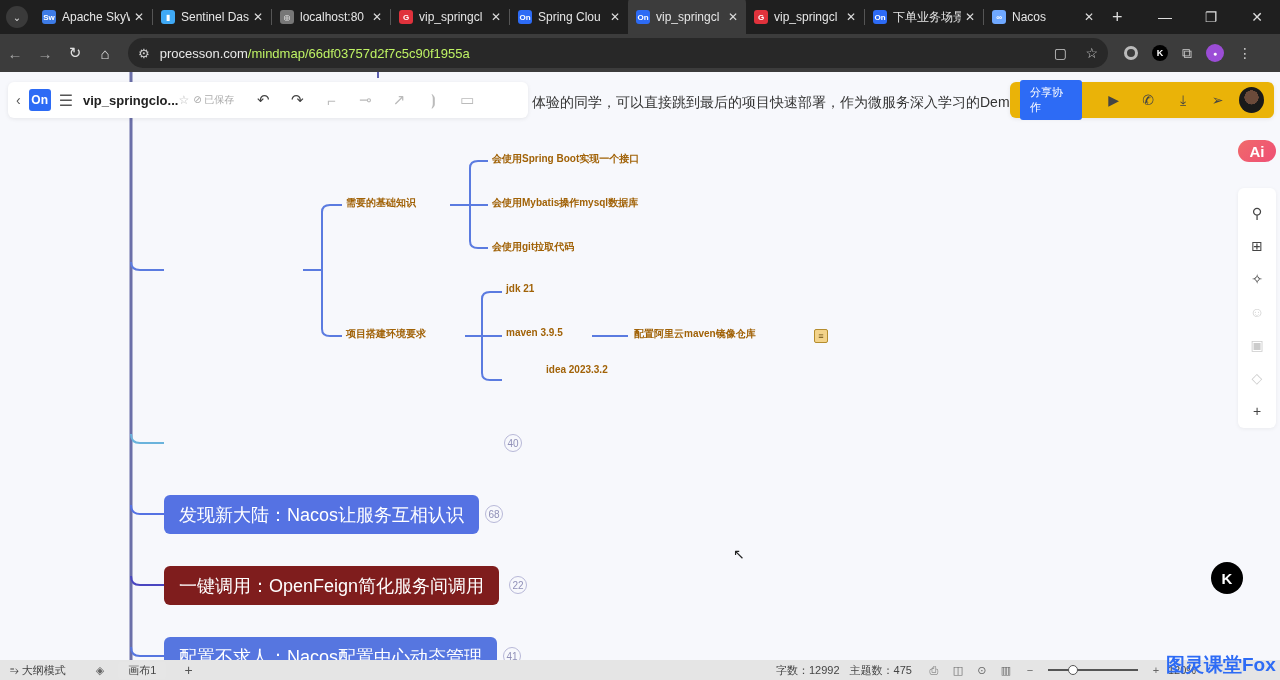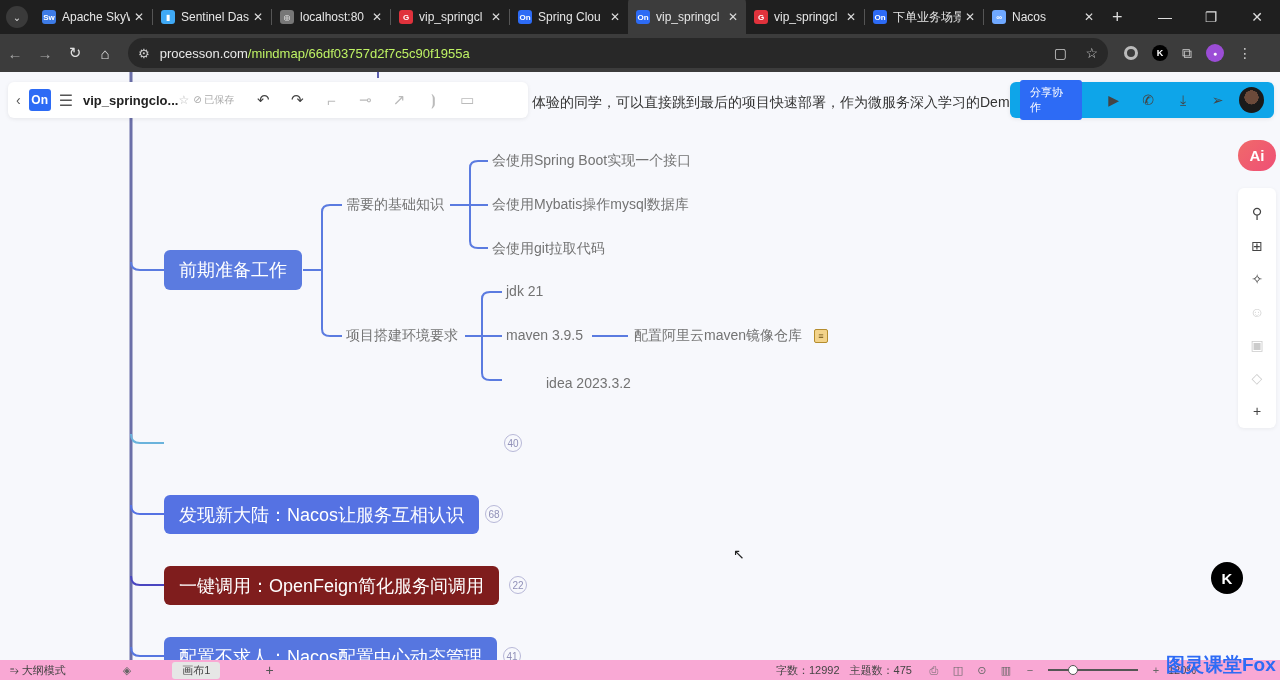--- a/index.html
+++ b/index.html
@@ -42,35 +42,35 @@
   .toolbar-left .logo { width: 22px; height: 22px; background: #2d6bf5; color: #fff; border-radius: 3px; font-size: 12px; font-weight: bold; display: flex; align-items: center; justify-content: center; margin-right: 8px; }
   .toolbar-left .menu { color: #555; font-size: 16px; margin-right: 10px; }
   .toolbar-left .doc-title { font-size: 13px; font-weight: bold; color: #222; }
   .toolbar-left .star { color: #bbb; font-size: 12px; margin-right: 4px; }
   .toolbar-left .saved { color: #aaa; font-size: 10px; margin-right: 12px; }
   .toolbar-left .tb { color: #444; font-size: 15px; width: 34px; text-align: center; }
   .toolbar-left .tb.dim { color: #bbb; }
 
   .intro-text { position: absolute; top: 22px; left: 532px; font-size: 14px; color: #333; white-space: nowrap; }
 
-  .toolbar-right { position: absolute; top: 10px; left: 1010px; width: 264px; height: 36px; background: #0ea5e9; border-radius: 6px; box-shadow: 0 1px 4px rgba(0,0,0,0.08); display: flex; align-items: center; padding: 0 10px; }
+  .toolbar-right { position: absolute; top: 10px; left: 1010px; width: 264px; height: 36px; background: #eab308; border-radius: 6px; box-shadow: 0 1px 4px rgba(0,0,0,0.08); display: flex; align-items: center; padding: 0 10px; }
   .share-btn { background: #2d6bf5; color: #fff; font-size: 11px; padding: 5px 10px; border-radius: 3px; margin-right: 14px; }
   .toolbar-right .ic { color: #444; font-size: 14px; width: 36px; text-align: center; }
   .toolbar-right .user-avatar { width: 26px; height: 26px; border-radius: 50%; background: radial-gradient(circle at 50% 40%, #6b4a3a 0 35%, #1a1a1a 36%); margin-left: 4px; }
 
-  .side-ai { position: absolute; top: 68px; left: 1238px; width: 38px; height: 31px; border-radius: 18px; background: linear-gradient(135deg,#f06a6a,#ef4f76); color: #fff; font-weight: bold; font-size: 15px; display: flex; align-items: center; justify-content: center; }
+  .side-ai { position: absolute; top: 68px; left: 1238px; width: 38px; height: 22px; border-radius: 18px; background: linear-gradient(135deg,#f06a6a,#ef4f76); color: #fff; font-weight: bold; font-size: 15px; display: flex; align-items: center; justify-content: center; }
   .side-panel { position: absolute; top: 116px; left: 1238px; width: 38px; height: 240px; background: #fff; border-radius: 6px; box-shadow: 0 1px 4px rgba(0,0,0,0.06); display: flex; flex-direction: column; align-items: center; padding-top: 8px; }
   .side-panel span { height: 33px; font-size: 14px; color: #444; display: flex; align-items: center; }
   .side-panel span.dim { color: #ccc; }
 
   
   svg.lines { position: absolute; top: 0; left: 0; }
 
   .node-main { position: absolute; height: 40px; border-radius: 6px; color: #fff; font-size: 18px; display: flex; align-items: center; padding: 0 15px; white-space: nowrap; }
-  .sub { position: absolute; font-size: 14px; color: #737373; white-space: nowrap; }
+  .sub { position: absolute; font-size: 10px; color: #a16207; white-space: nowrap; font-weight: bold; }
   .count { position: absolute; width: 18px; height: 18px; border-radius: 50%; border: 1px solid #b8b8d8; color: #9090b8; font-size: 10px; display: flex; align-items: center; justify-content: center; }
   .note-icon { position: absolute; width: 14px; height: 14px; background: #f3d38a; border: 1px solid #b58d2e; border-radius: 2px; font-size: 9px; color: #6a4d10; display: flex; align-items: center; justify-content: center; }
 
   .hk-float { position: absolute; top: 490px; left: 1211px; width: 32px; height: 32px; border-radius: 50%; background: #000; color: #fff; font-weight: bold; font-size: 15px; display: flex; align-items: center; justify-content: center; }
   .cursor { position: absolute; top: 474px; left: 733px; font-size: 14px; color: #222; }
 
   
   .statusbar { position: absolute; top: 660px; left: 0; width: 1280px; height: 20px; display: flex; align-items: center; font-size: 11px; color: #444; }
   .statusbar .outline { margin-left: 10px; }
   .statusbar .layers { margin-left: 30px; color: #666; }
@@ -233,33 +233,30 @@
   <div class="side-panel">
     <span>⚲</span>
     <span>⊞</span>
     <span>✧</span>
     <span class="dim">☺</span>
     <span class="dim">▣</span>
     <span class="dim">◇</span>
     <span>+</span>
   </div>
 
-  <div class="node-main" style="top: 178px; left: 164px; height: 40px; background: rgb(91, 123, 224);">
-    <span>前期准备工作</span>
-  </div>
 
   <div class="sub" style="top:124px;left:346px;">需要的基础知识</div>
   <div class="sub" style="top:80px;left:492px;">会使用Spring Boot实现一个接口</div>
   <div class="sub" style="top:124px;left:492px;">会使用Mybatis操作mysql数据库</div>
   <div class="sub" style="top:168px;left:492px;">会使用git拉取代码</div>
 
   <div class="sub" style="top:255px;left:346px;">项目搭建环境要求</div>
   <div class="sub" style="top:211px;left:506px;">jdk 21</div>
   <div class="sub" style="top:255px;left:506px;text-align:center;">maven 3.9.5</div>
-  <div class="sub" style="top:303px;left:506px;padding-left:40px;">idea 2023.3.2</div>
+  <div class="sub" style="top:292px;left:506px;padding-left:40px;">idea 2023.3.2</div>
   <div class="sub" style="top:255px;left:634px;">配置阿里云maven镜像仓库</div>
   <div class="note-icon" style="top:257px;left:814px;">≡</div>
 
   <div class="count" style="top:362px;left:504px;">40</div>
 
   <div class="node-main" style="top: 423px; left: 164px; height: 39px; background: rgb(85, 114, 227);">
     <span>发现新大陆：Nacos让服务互相认识</span>
   </div>
   <div class="count" style="top:433px;left:485px;">68</div>
 
@@ -270,21 +267,21 @@
 
   <div class="node-main" style="top: 565px; left: 164px; height: 39px; background: rgb(86, 118, 224);">
     <span>配置不求人：Nacos配置中心动态管理</span>
   </div>
   <div class="count" style="top:575px;left:503px;">41</div>
 
   <div class="hk-float">K</div>
   <div class="cursor">↖</div>
 </div>
 
-<div class="statusbar" style="background:#f9a8d4;gap:27px;">
+<div class="statusbar" style="background:#e5e5e5;">
   <span class="outline">⥱ 大纲模式</span>
   <span class="layers">◈</span>
   <span class="canvas-tab">画布1</span>
   <span class="add-canvas">+</span>
   <div class="right">
     <span class="stat">字数：12992</span>
     <span class="stat">主题数：475</span>
     <span class="ic">⎙</span>
     <span class="ic">◫</span>
     <span class="ic">⊙</span>

